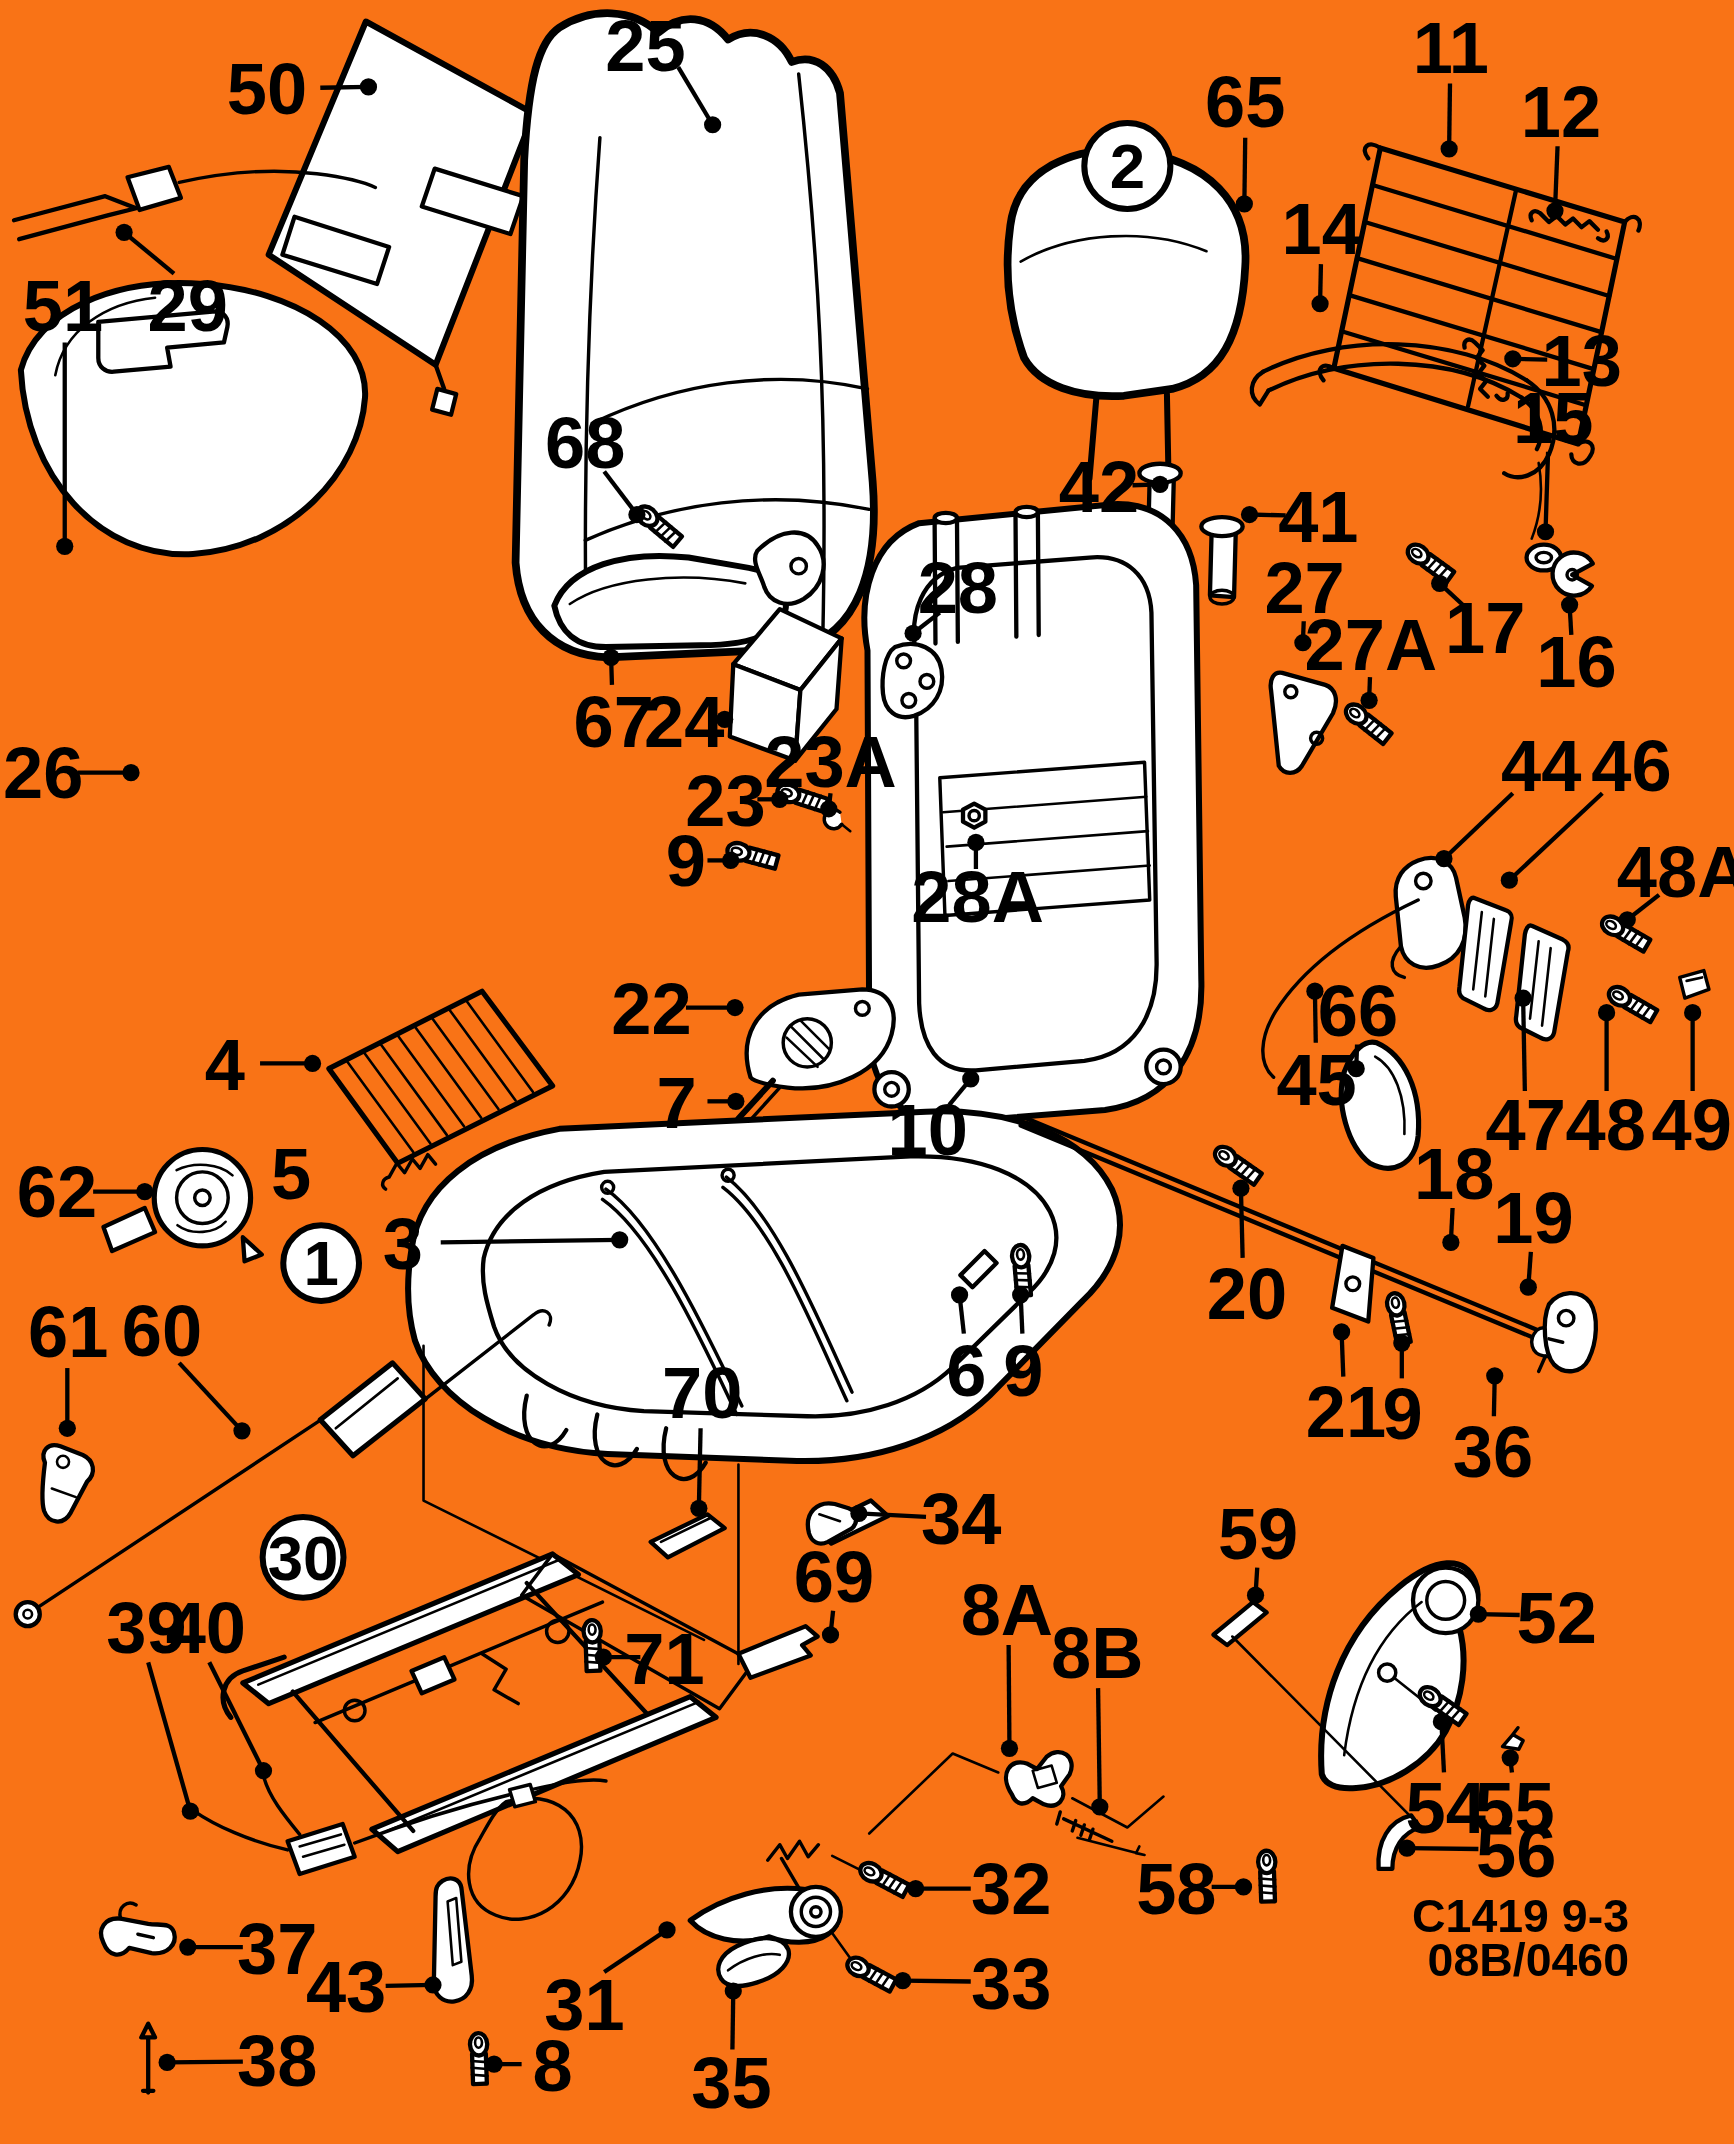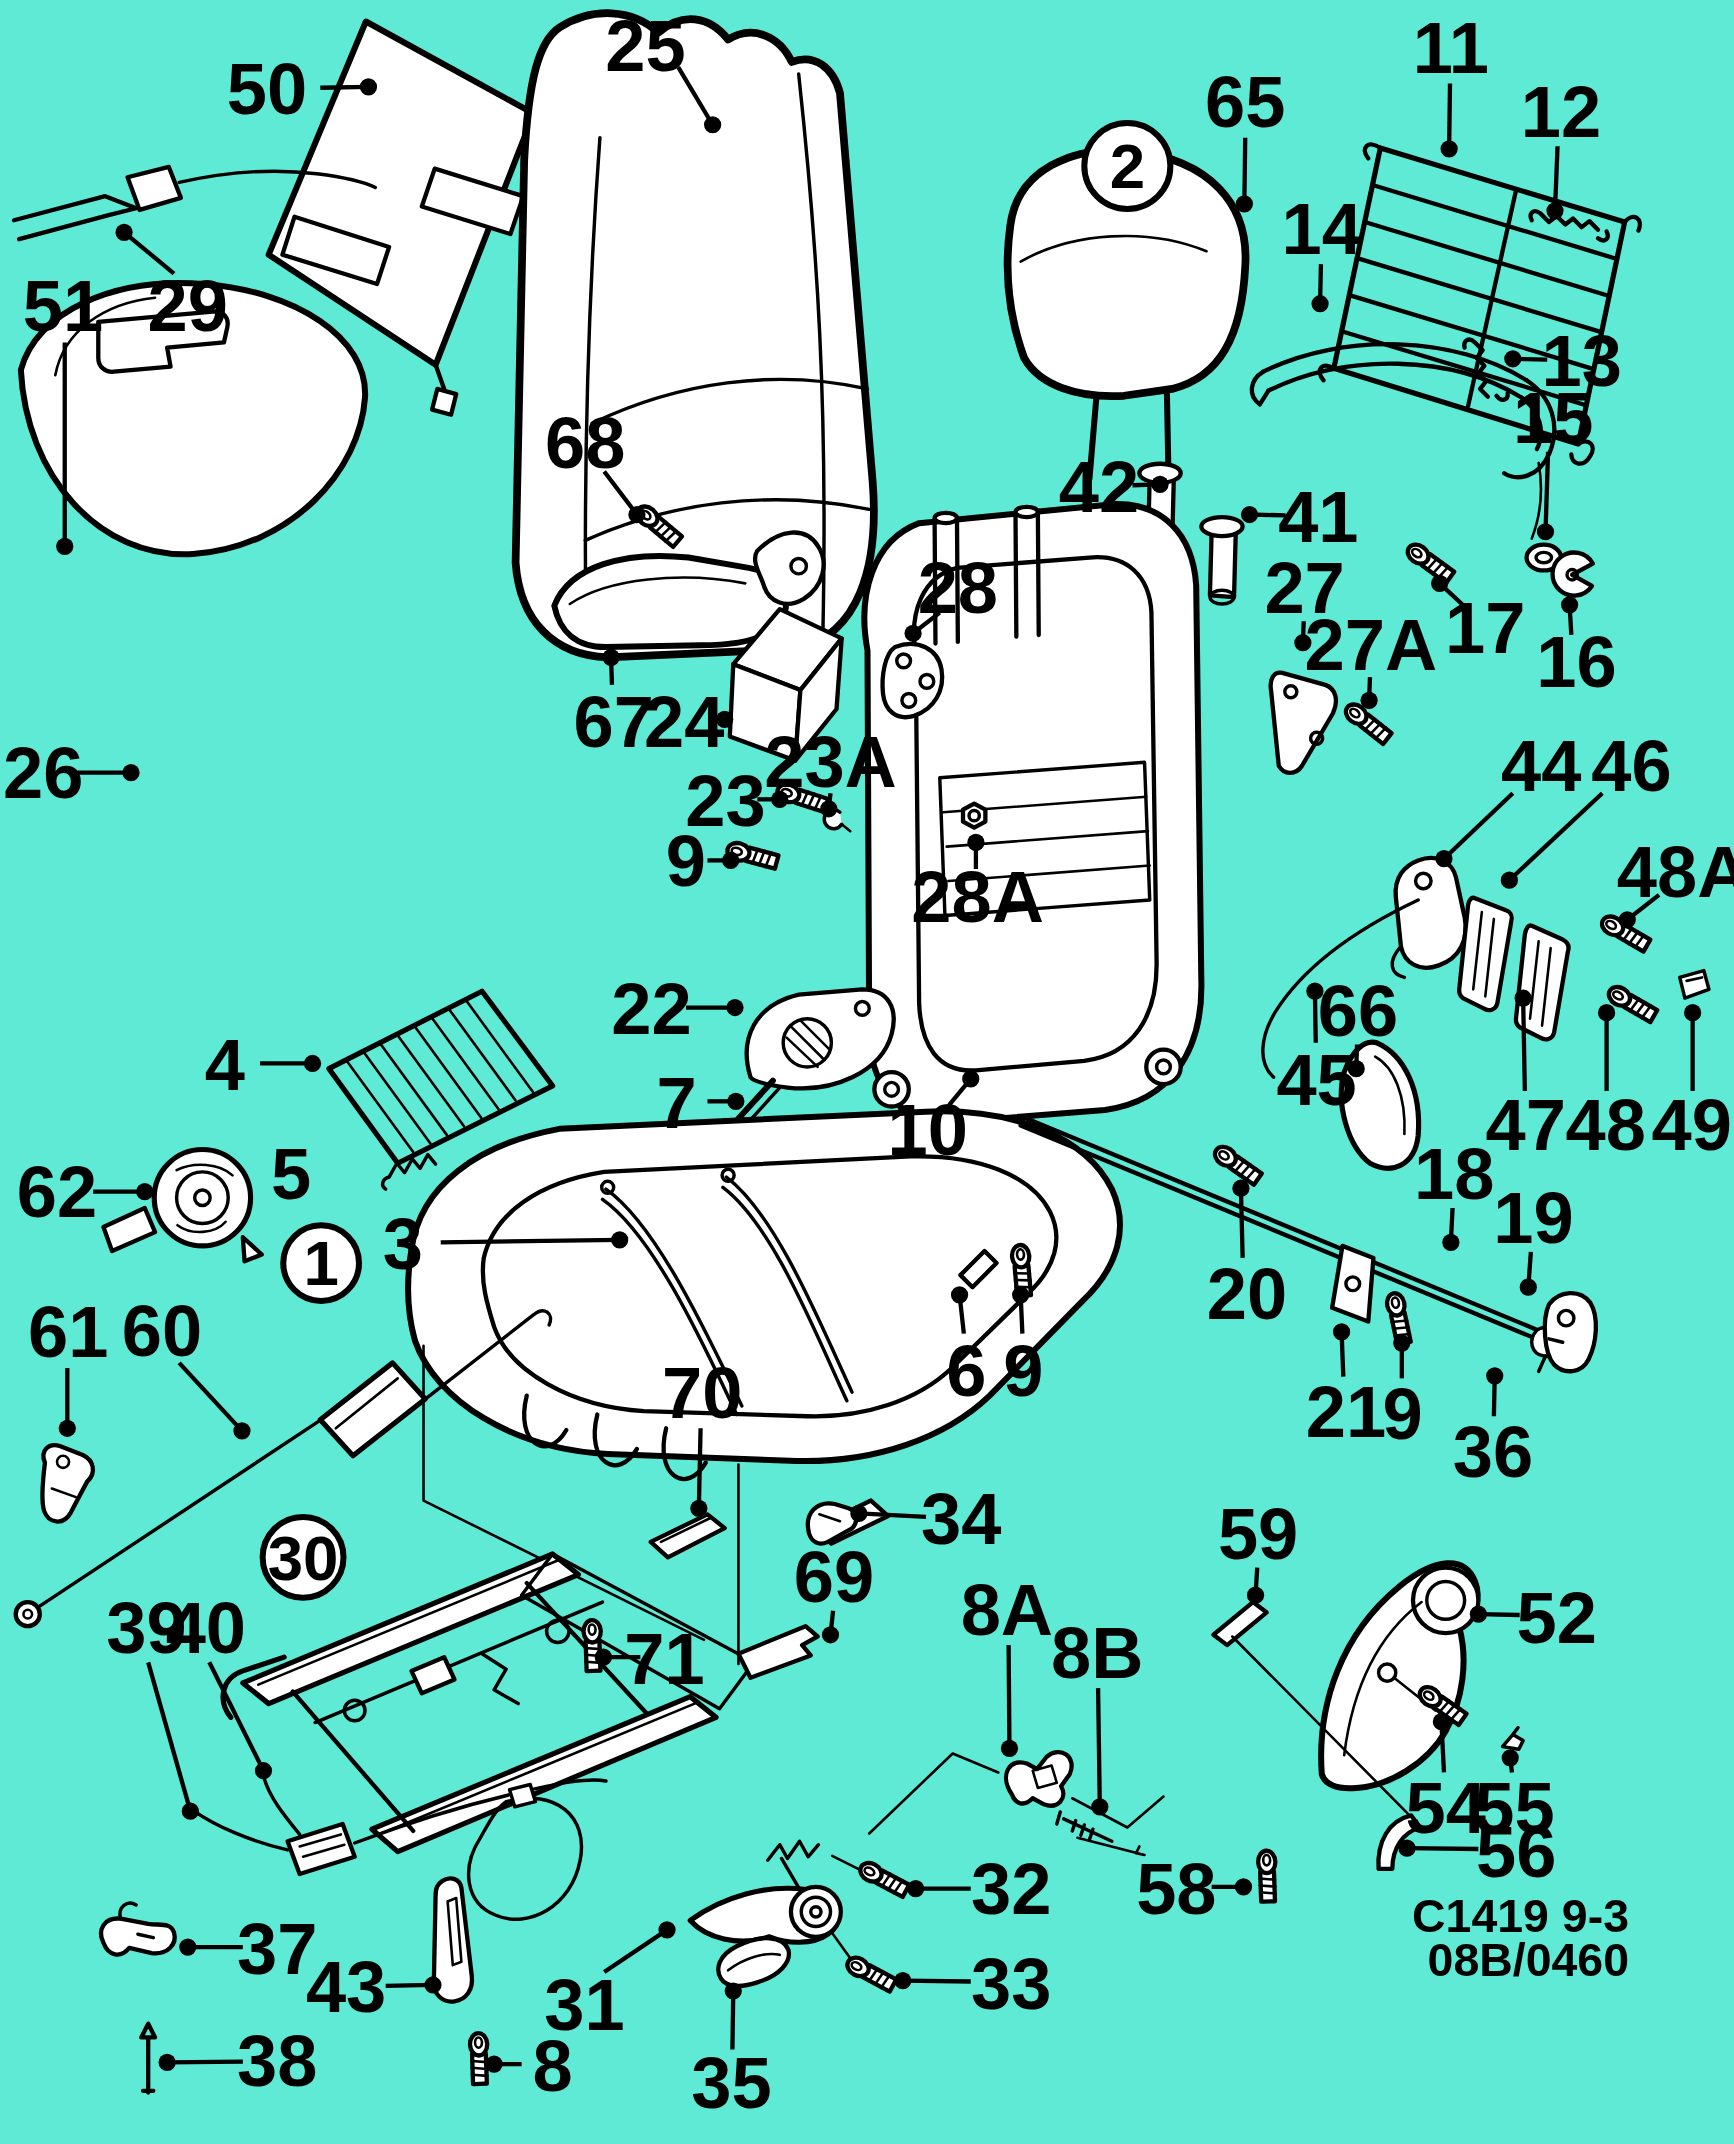--- a/index.html
+++ b/index.html
@@ -1,16 +1,16 @@
 <!DOCTYPE html>
 <html style="font-size:13.8px"><head>
 <meta charset="utf-8">
 <style>
   html,body{margin:0;padding:0;background:#fff}
-  .stage{width:1735px;height:2145px;position:relative;background:#5eead4}
+  .stage{width:1735px;height:2145px;position:relative;background:#f97316}
   svg{display:block}
   .ln{fill:none;stroke:#000;stroke-linecap:round;stroke-linejoin:round}
   .s3{stroke-width:3}.s4{stroke-width:4}.s5{stroke-width:5}
   .s6{stroke-width:6}.s7{stroke-width:7}.s9{stroke-width:9}
   .wf{fill:#fff}
   .leader{stroke:#000;stroke-width:5;fill:none}
   .dot{fill:#000;stroke:none}
   .callout-text{font:bold 84px "Liberation Sans",sans-serif;fill:#000;text-anchor:middle}
   .group-text{font:bold 74px "Liberation Sans",sans-serif;fill:#000;text-anchor:middle}
   .group-circle{fill:#fff;stroke:#000;stroke-width:7}

